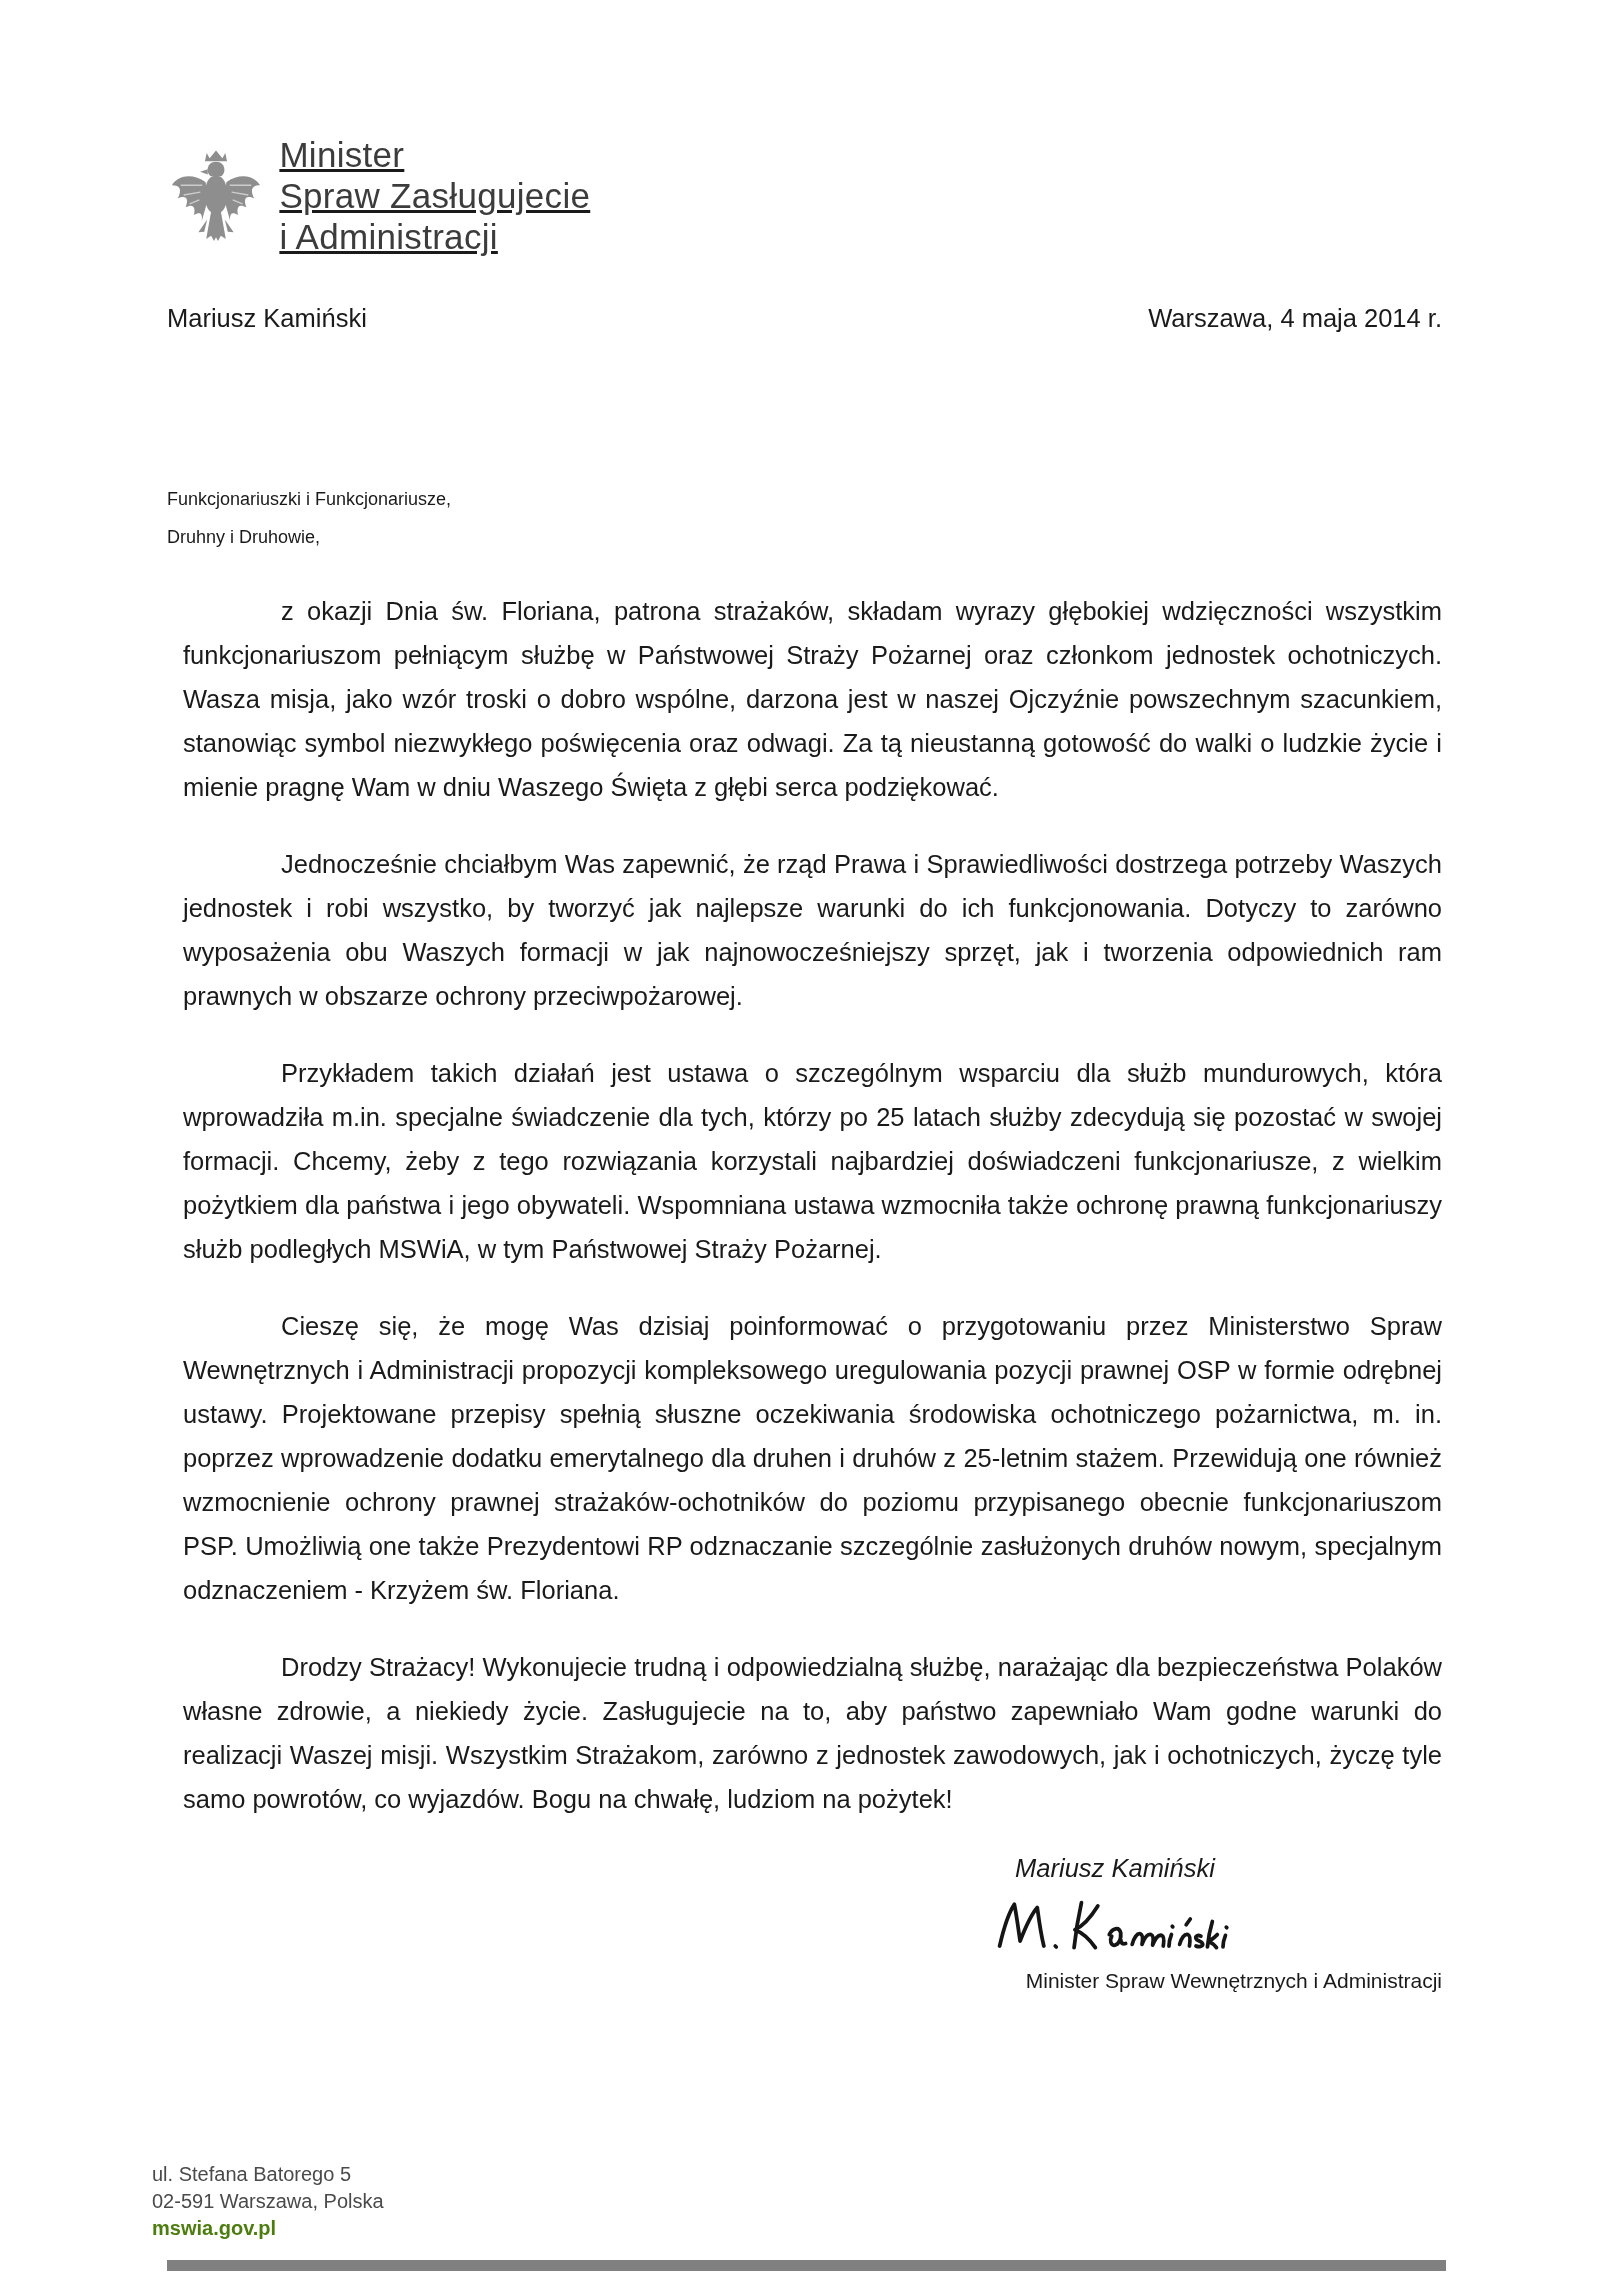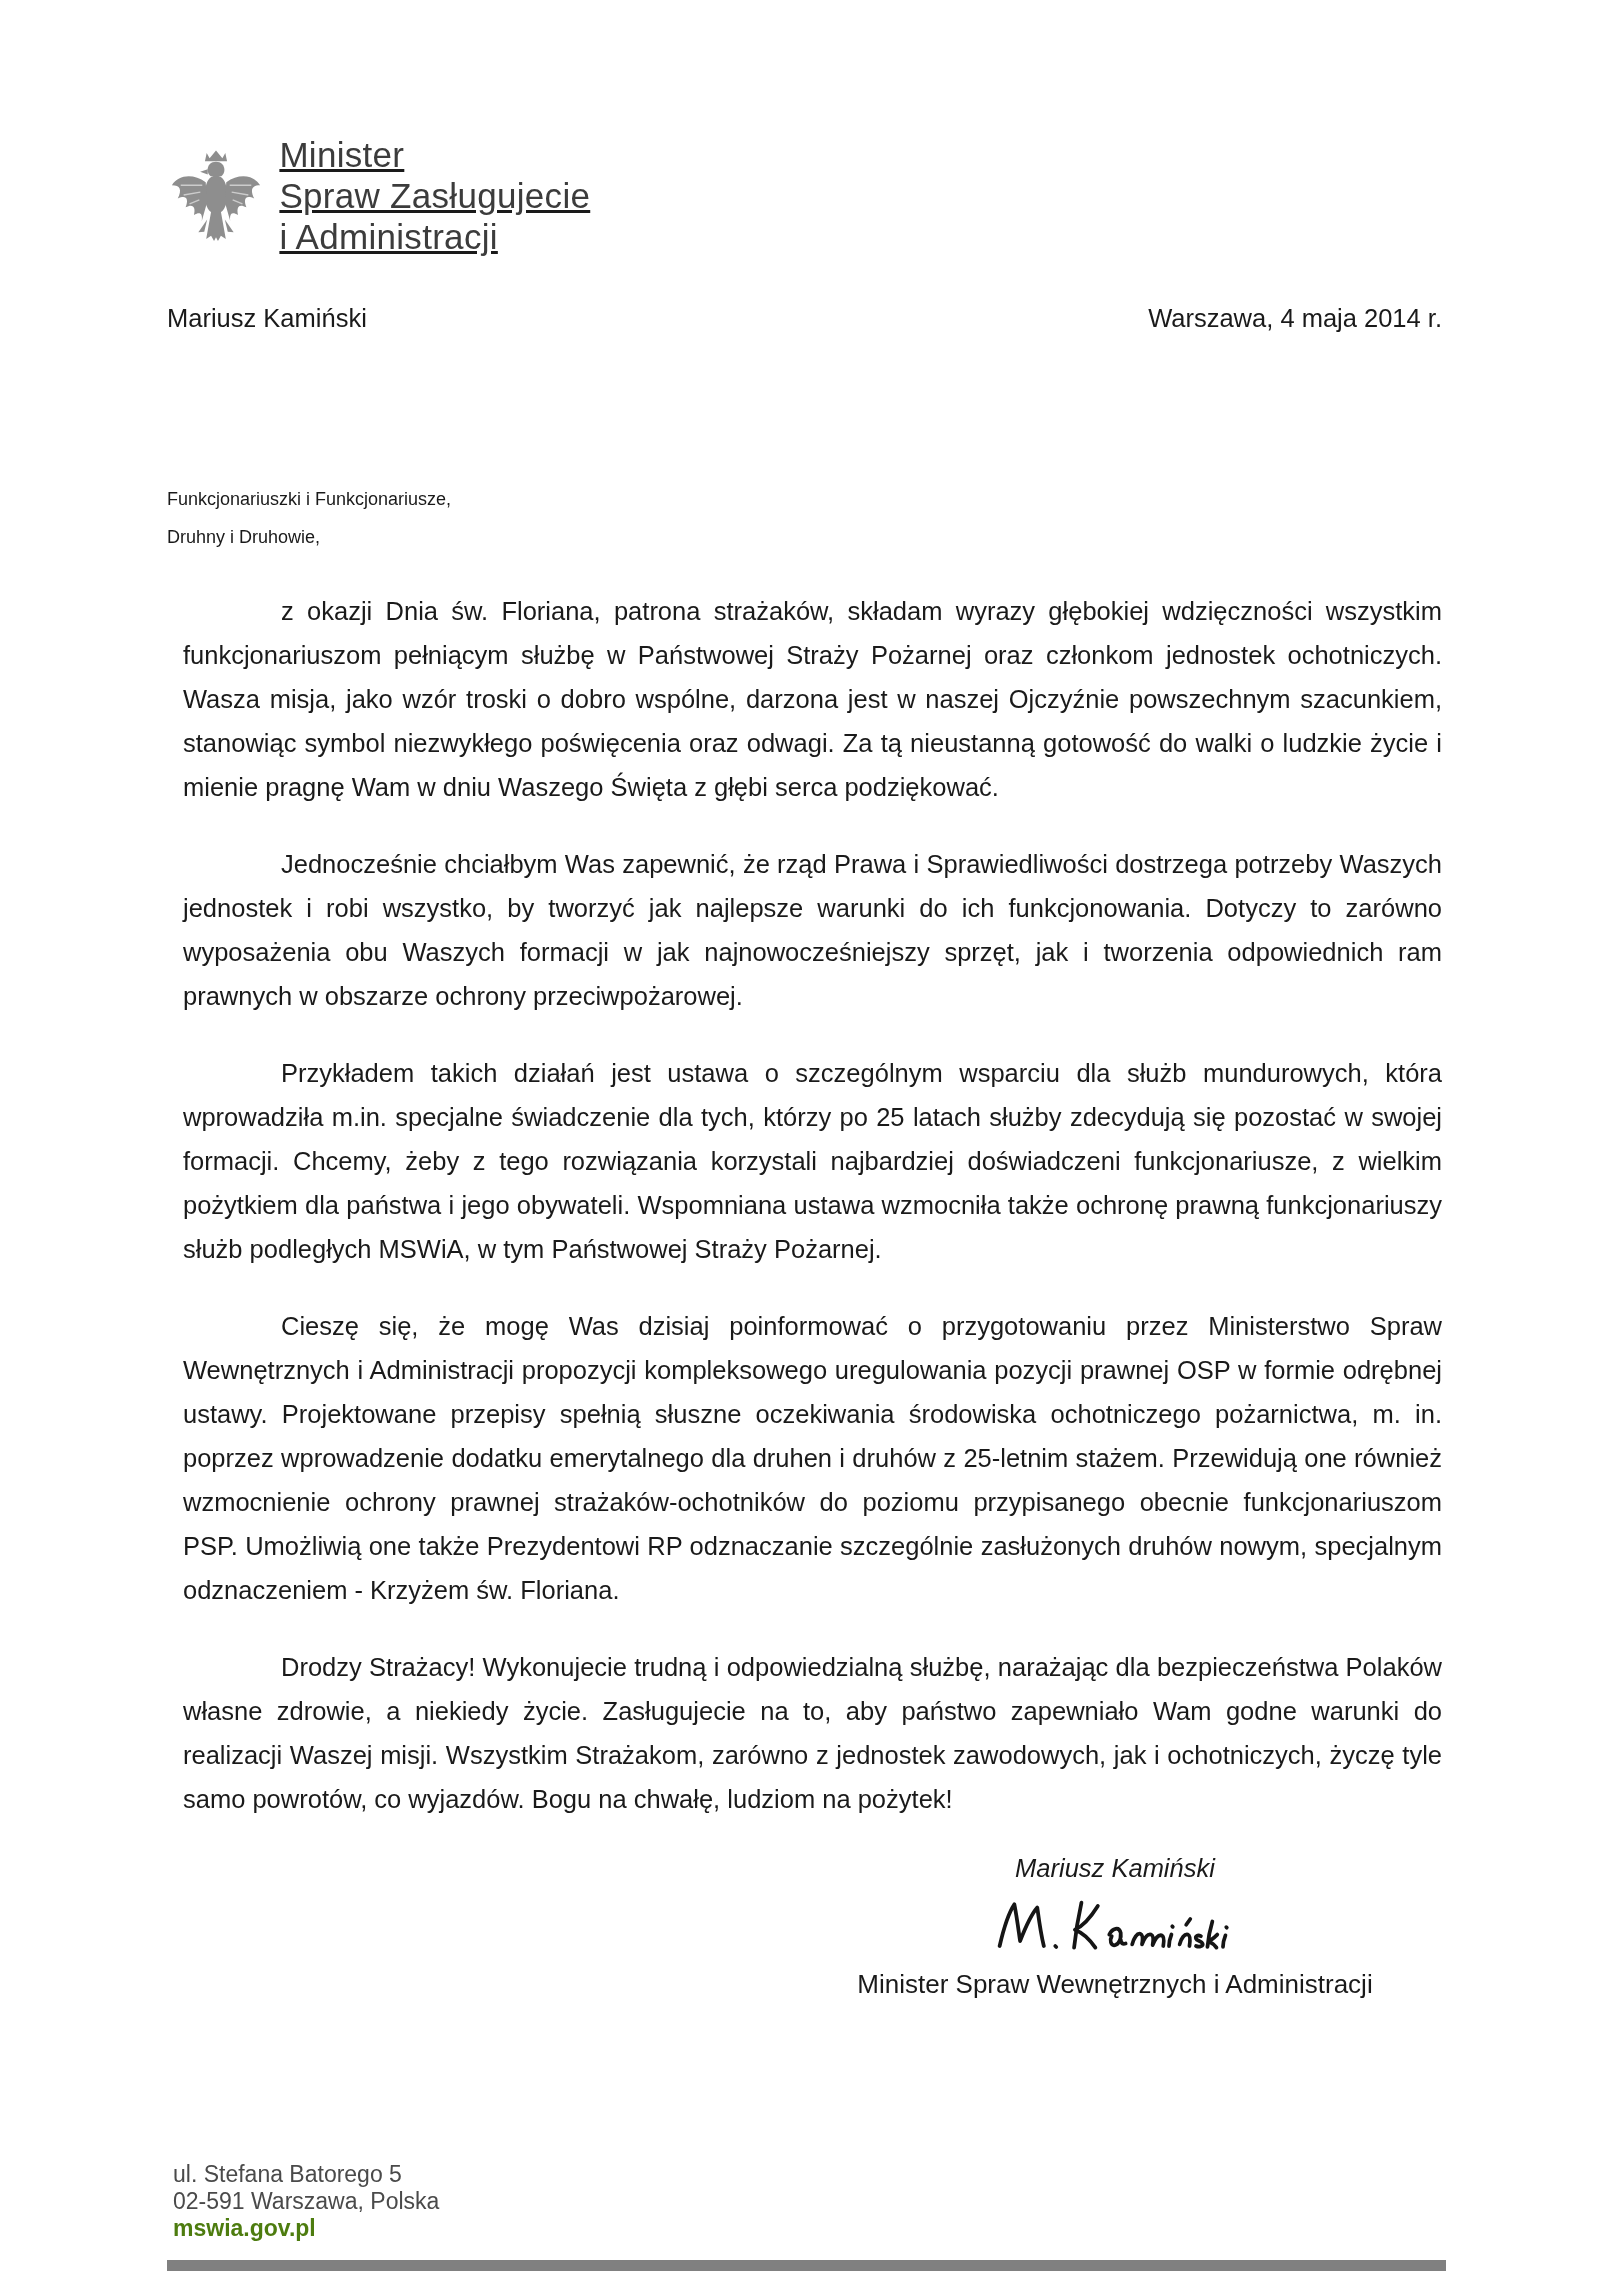--- a/index.html
+++ b/index.html
@@ -79,29 +79,30 @@
     font-style: italic;
     font-size: 25.5px;
   }
   .sig-handwriting {
     display: block;
     width: 308px;
     height: 72px;
     margin: 9.2px auto 5.2px auto;
   }
   .sig-title {
-    font-size: 26px;
+    font-size: 21px;
+    text-align: right;
   }
 
   
   .footer {
     position: absolute;
-    left: 173px;
+    left: 152px;
     top: 2161px;
-    font-size: 23px;
+    font-size: 20px;
     line-height: 27px;
     color: #4a4a4a;
   }
   .footer .website {
     font-weight: 700;
     color: #4d7c0f;
   }
   .bottom-bar {
     position: absolute;
     left: 167px;

